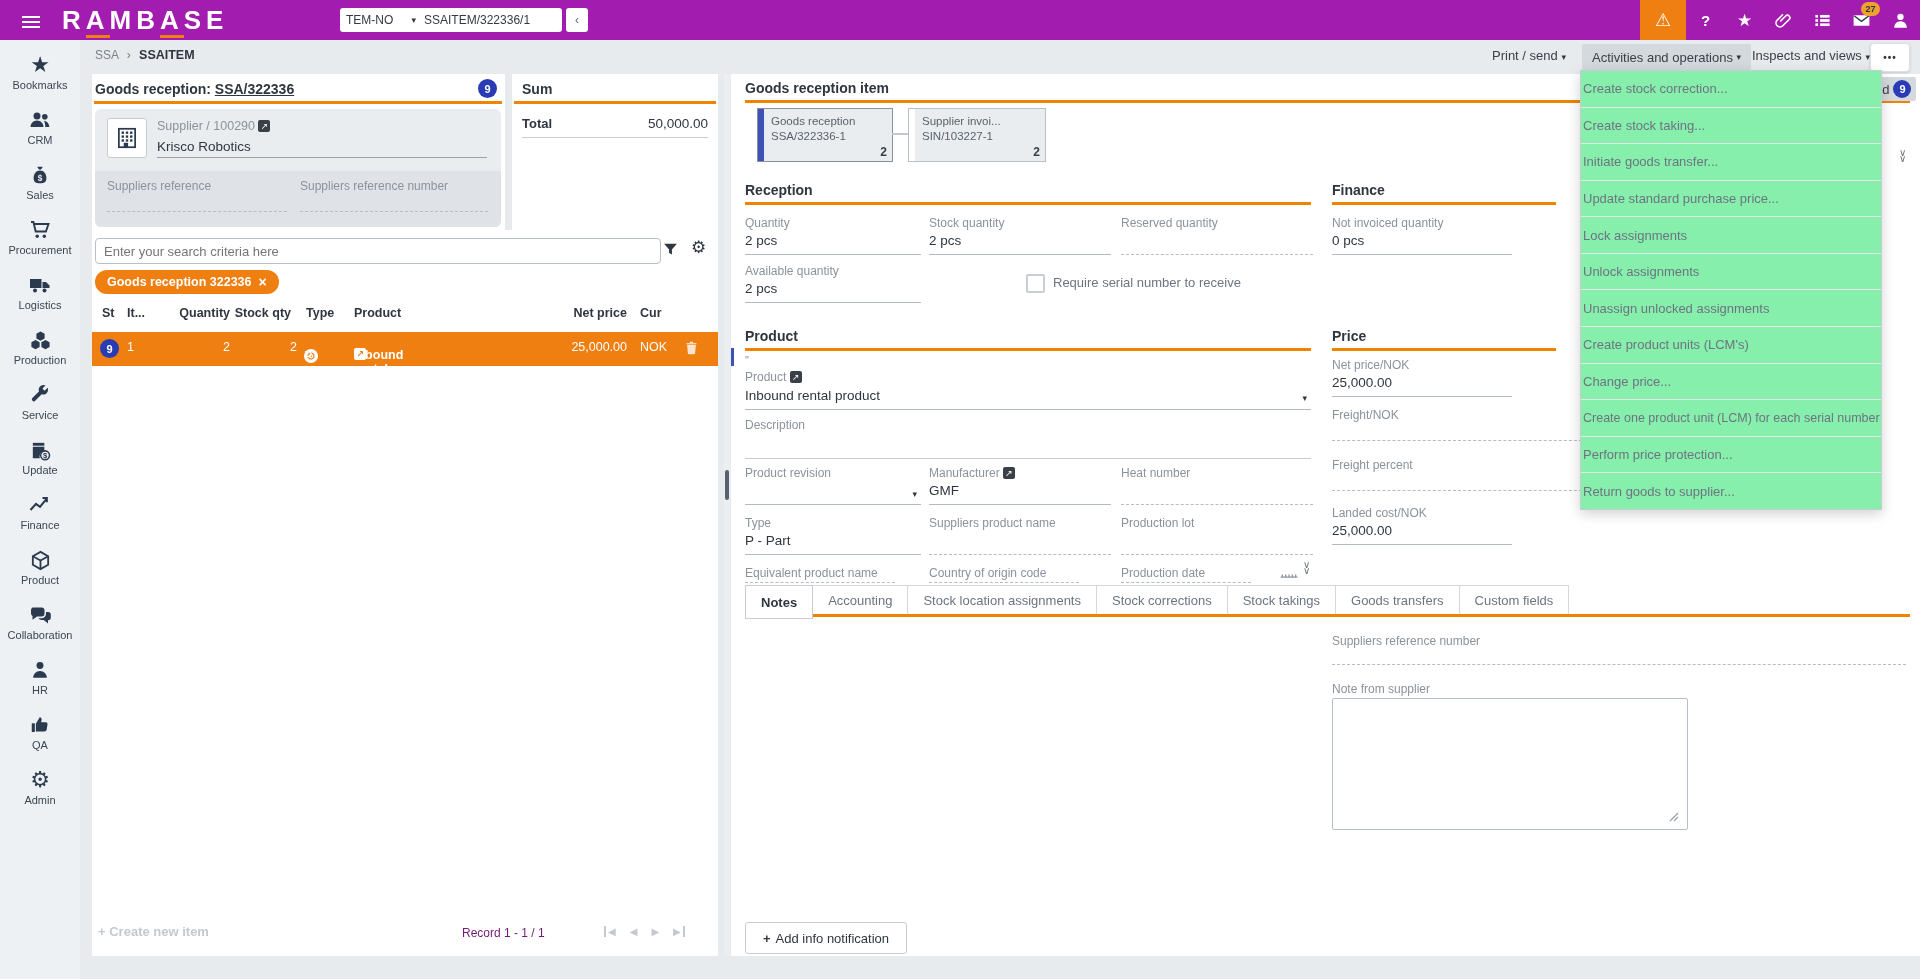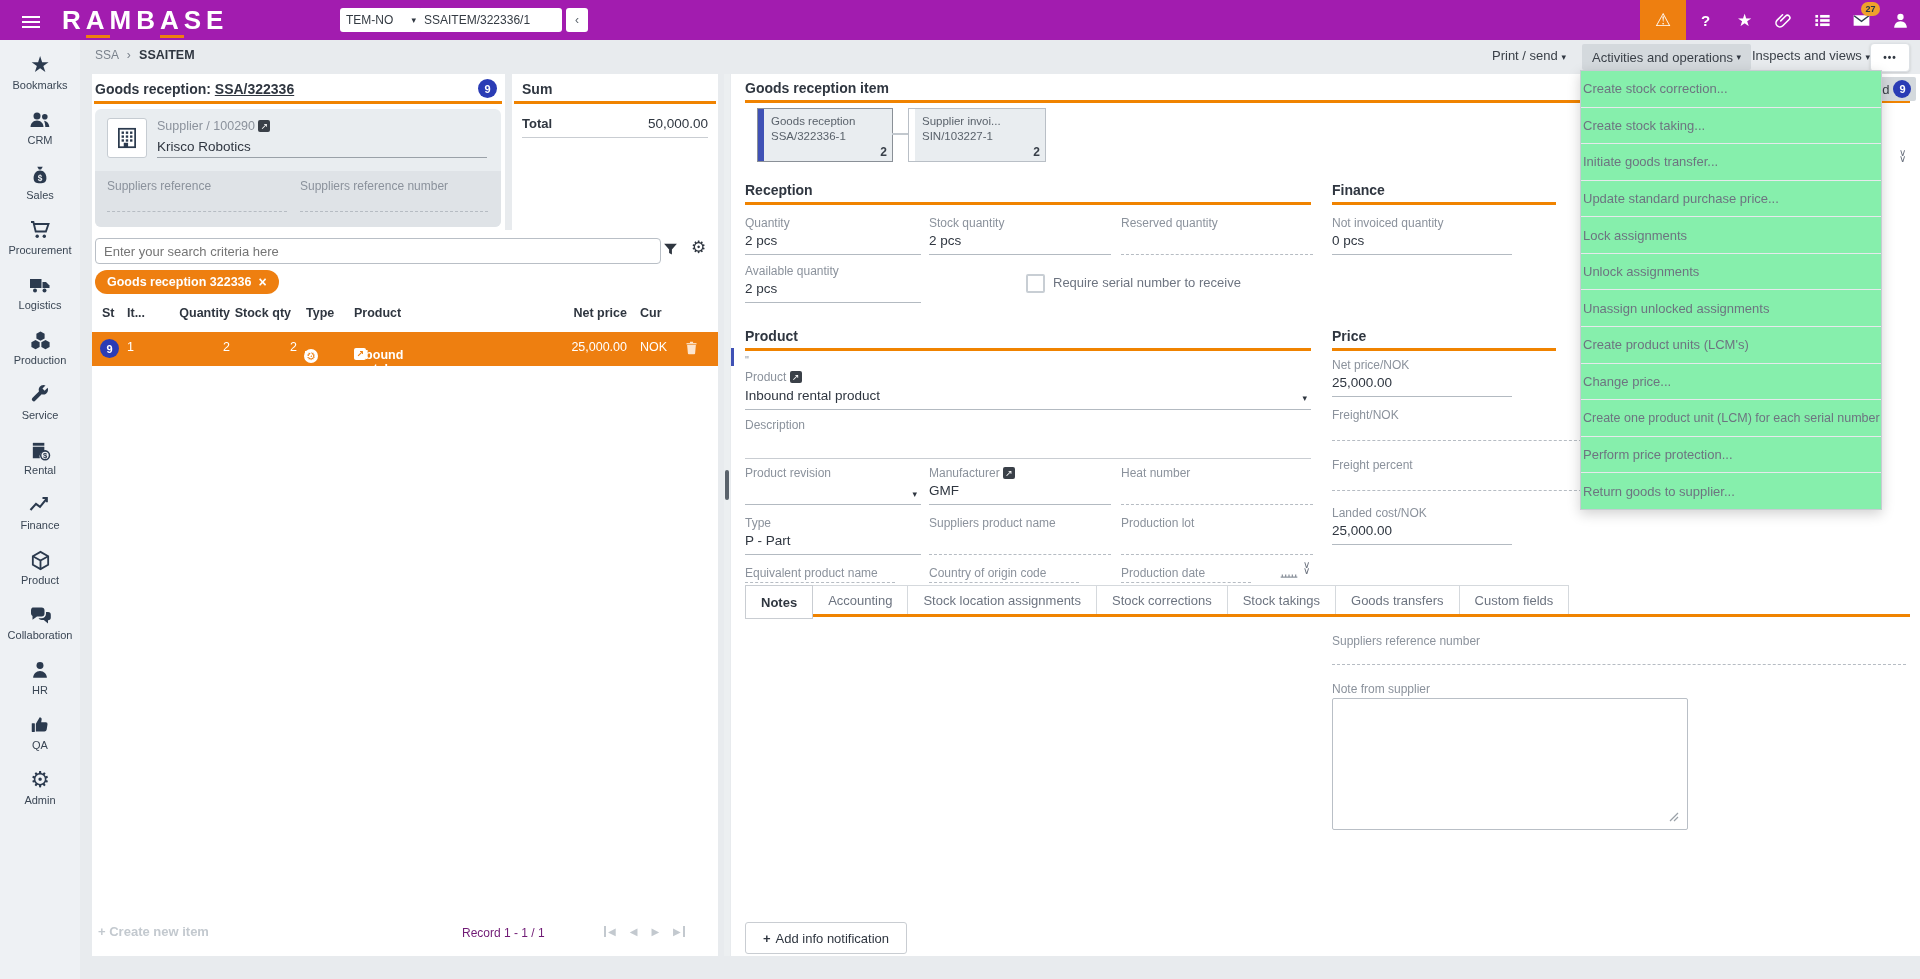--- a/index.html
+++ b/index.html
@@ -198,21 +198,21 @@
     </div>
     <div class="side-item" style="top:397px;">
       <div class="icn">
           <svg width="23" height="23" viewBox="0 0 24 24" fill="#2b3a4e">
             <path d="M4 4h12v3H4z"></path>
             <path d="M4 8h12v4.3a6 6 0 00-4.7 7.7H4z"></path>
             <circle cx="16.8" cy="17" r="4.6" fill="none" stroke="#2b3a4e" stroke-width="1.6"></circle>
             <text x="16.8" y="20" text-anchor="middle" font-size="8" font-weight="bold">$</text>
           </svg>
         </div>
-      <div class="cap">Rental</div>
+      <div class="cap">Update</div>
     </div>
     <div class="side-item" style="top:452px;">
       <div class="icn">
           <svg width="24" height="24" viewBox="0 0 24 24" fill="none" stroke="#2b3a4e" stroke-width="2.1">
             <path d="M2.5 17l5.5-6.2 4 3 6.5-8"></path>
             <path d="M14.5 5h4.3v4.3"></path>
           </svg>
         </div>
       <div class="cap">Finance</div>
     </div>

